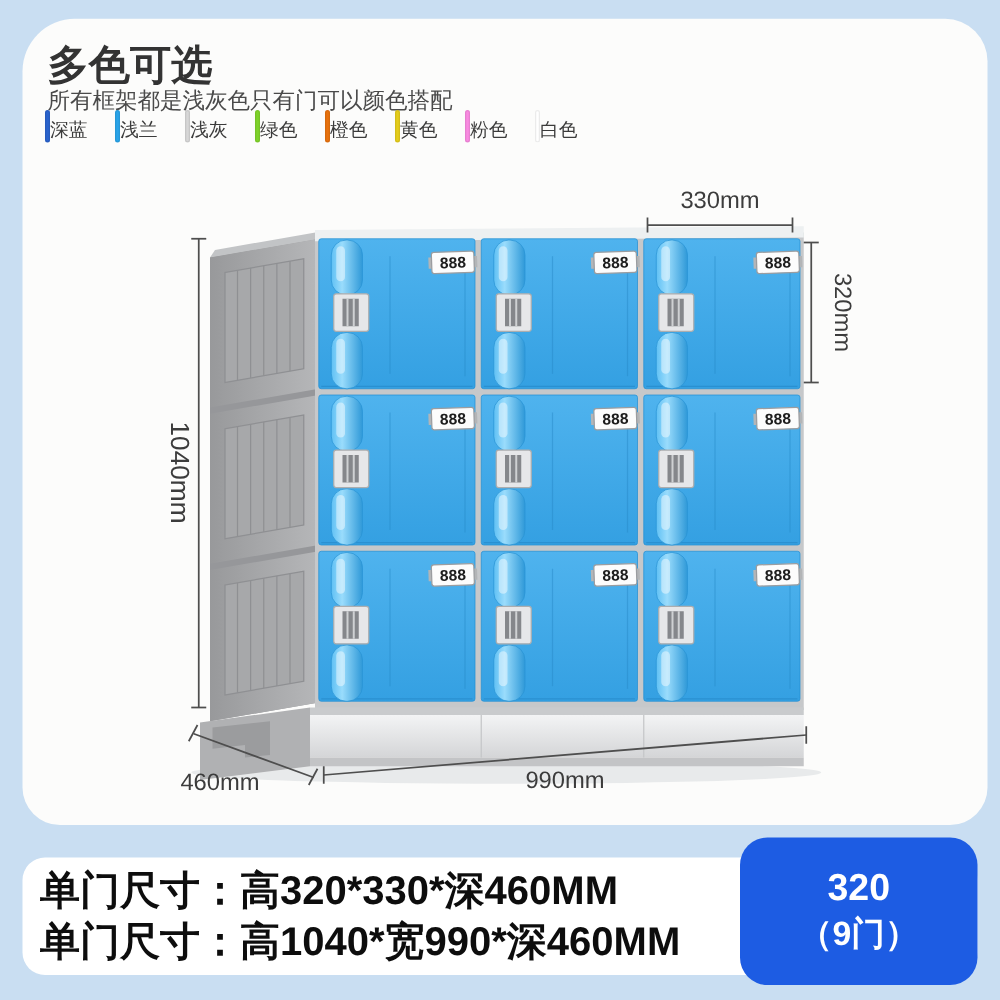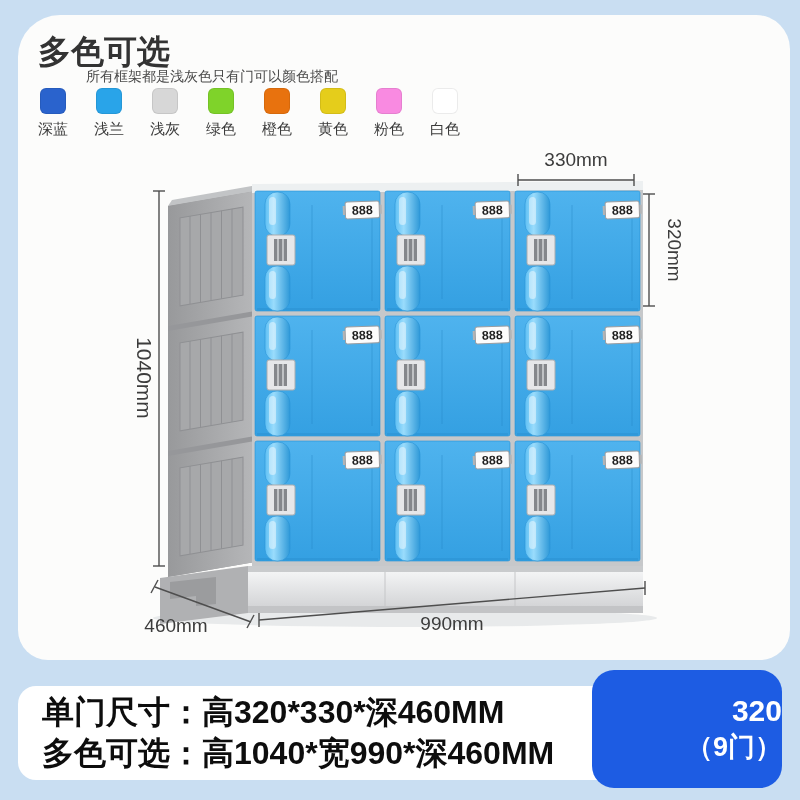--- a/index.html
+++ b/index.html
@@ -1,32 +1,32 @@
 <!DOCTYPE html>
 <html><head>
 <meta charset="utf-8">
 <style>
   html,body{margin:0;padding:0;width:800px;height:800px;overflow:hidden;
     font-family:"Liberation Sans","DejaVu Sans",sans-serif;}
   body{background:#c9def2;position:relative;}
   .card{position:absolute;left:18px;top:15px;width:772px;height:645px;
     background:#fcfcfb;border-radius:42px 34px 30px 30px;}
   .title{position:absolute;left:38px;top:30px;font-size:33px;font-weight:700;color:#333;}
-  .subtitle{position:absolute;left:38px;top:68px;font-size:14px;color:#4a4a4a;margin-left:48px;}
+  .subtitle{position:absolute;left:38px;top:68px;font-size:18px;color:#4a4a4a;}
   .swatches{position:absolute;left:36px;top:88px;display:flex;gap:22px;}
-  .sw{display:flex;flex-direction:column;align-items:center;width:34px;}
+  .sw{display:flex;flex-direction:row;align-items:center;width:34px;}
   .chip{width:26px;height:26px;border-radius:6px;box-shadow:inset 0 0 0 1px rgba(0,0,0,0.08);}
   .chip-label{margin-top:6px;font-size:15px;color:#3b3b3b;white-space:nowrap;}
   .diagram{position:absolute;left:0;top:0;pointer-events:none;}
   .bar{position:absolute;left:18px;top:686px;width:764px;height:94px;background:#fff;
     border-radius:18px;display:flex;flex-direction:column;justify-content:center;
-    padding-left:24px;box-sizing:border-box;}
+    padding-left:14px;box-sizing:border-box;}
   .bar-line{font-size:32px;font-weight:700;color:#0d0d0d;line-height:41px;white-space:nowrap;}
   .badge{position:absolute;left:592px;top:670px;width:190px;height:118px;border-radius:22px;
-    display:flex;flex-direction:column;align-items:flex-end;justify-content:center;
+    display:flex;flex-direction:column;align-items:center;justify-content:center;
     color:#fff;font-weight:700;z-index:2;}
   .badge-l1{font-size:30px;line-height:37px;}
   .badge-l2,.badge-l3{font-size:27px;line-height:37px;}
   svg text{font-family:"Liberation Sans","DejaVu Sans",sans-serif;}
 </style>
 </head>
 <body>
 
 <div class="card"></div>
 
@@ -198,19 +198,19 @@
   </g>
   <text x="576" y="166" text-anchor="middle" font-size="19" fill="#3c3c3c">330mm</text>
   <text transform="translate(668,250) rotate(90)" text-anchor="middle" font-size="19" fill="#3c3c3c">320mm</text>
   <text transform="translate(137,378) rotate(90)" text-anchor="middle" font-size="21" fill="#3c3c3c">1040mm</text>
   <text x="452" y="630" text-anchor="middle" font-size="19" fill="#3c3c3c">990mm</text>
   <text x="176" y="632" text-anchor="middle" font-size="19" fill="#3c3c3c">460mm</text>
 </svg>
 
 <div class="bar">
   <div class="bar-line">单门尺寸：高320*330*深460MM</div>
-  <div class="bar-line">多色可选：高1040*宽990*深460MM</div>
+  <div class="bar-line">单门尺寸：高1040*宽990*深460MM</div>
 </div>
 
 <div class="badge" style="background: rgb(29, 92, 227);">
   <div class="badge-l1">320</div>
   <div class="badge-l3">（9门）</div>
 </div>
 
 </body></html>

